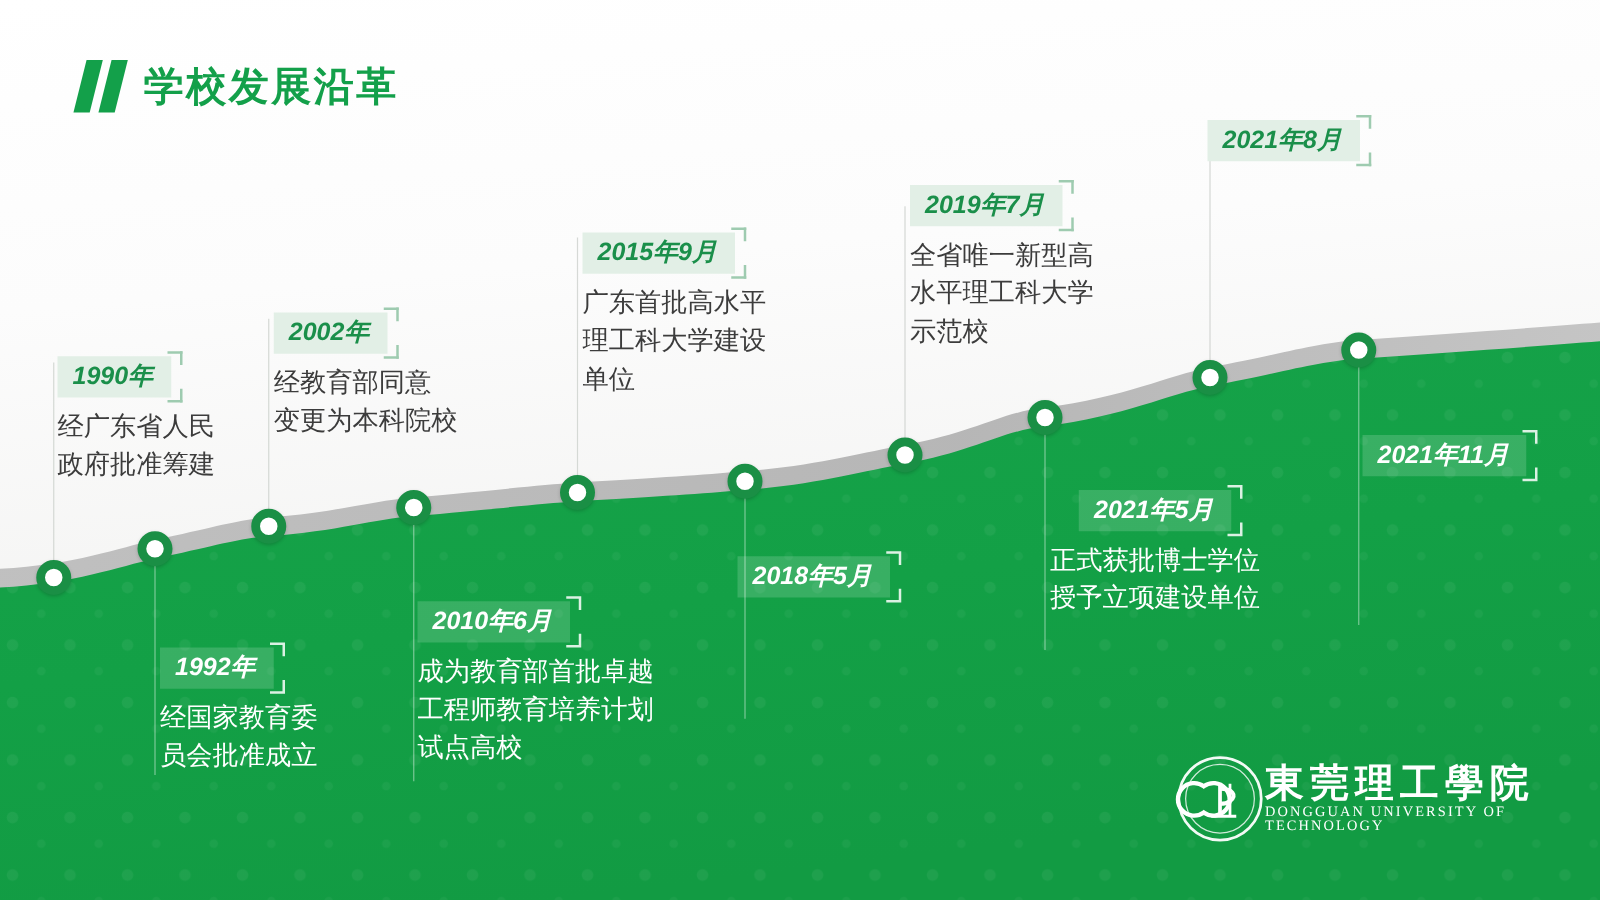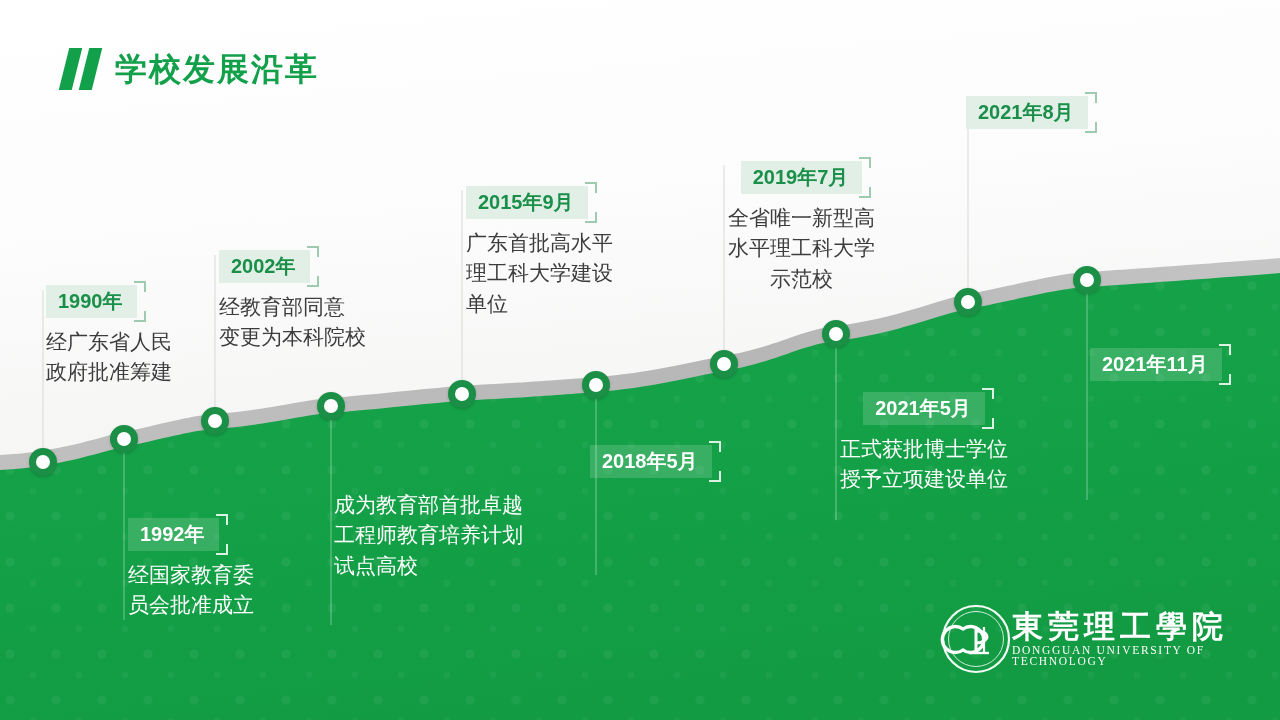--- a/index.html
+++ b/index.html
@@ -32,20 +32,21 @@
 
   
   .entry { position:absolute; }
 
   .badge {
     display:inline-block; position:relative;
     padding:4px 14px 4px 12px;
     font-size:20px; font-weight:bold;
     line-height:1.25;
     white-space:nowrap;
+    font-style:italic;
   }
   .entry.above .badge { background:#e2efe6; color:#1a8f4a; }
   .entry.below .badge { background:rgba(255,255,255,0.16); color:#ffffff; }
 
   .bracket { position:absolute; right:-9px; top:-4px; width:11px; height:calc(100% + 8px); }
   .bracket:before, .bracket:after {
     content:""; position:absolute; right:0; width:10px; height:9px;
   }
   .bracket:before { top:0; border-top:2px solid #9ecbb0; border-right:2px solid #9ecbb0; }
   .bracket:after  { bottom:0; border-bottom:2px solid #9ecbb0; border-right:2px solid #9ecbb0; }
@@ -175,20 +176,24 @@
   <div class="entry above" style="left:219px; top:250px;">
     <div class="badge">
       <span>2002年</span>
       <span class="bracket"></span>
     </div>
     <div class="desc">经教育部同意
 变更为本科院校</div>
   </div>
 
   <div class="entry below" style="left:334px; top:481px;">
+    <div class="badge">
+      <span>2010年6月</span>
+      <span class="bracket"></span>
+    </div>
     <div class="desc">成为教育部首批卓越
 工程师教育培养计划
 试点高校</div>
   </div>
 
   <div class="entry above" style="left:466px; top:186px;">
     <div class="badge">
       <span>2015年9月</span>
       <span class="bracket"></span>
     </div>
@@ -197,21 +202,21 @@
 单位</div>
   </div>
 
   <div class="entry below" style="left:590px; top:445px;">
     <div class="badge">
       <span>2018年5月</span>
       <span class="bracket"></span>
     </div>
   </div>
 
-  <div class="entry above" style="left:728px; top:161px;text-align:center;">
+  <div class="entry above" style="left:728px; top:148px;">
     <div class="badge">
       <span>2019年7月</span>
       <span class="bracket"></span>
     </div>
     <div class="desc">全省唯一新型高
 水平理工科大学
 示范校</div>
   </div>
 
   <div class="entry below" style="left:840px; top:392px;text-align:center;">

